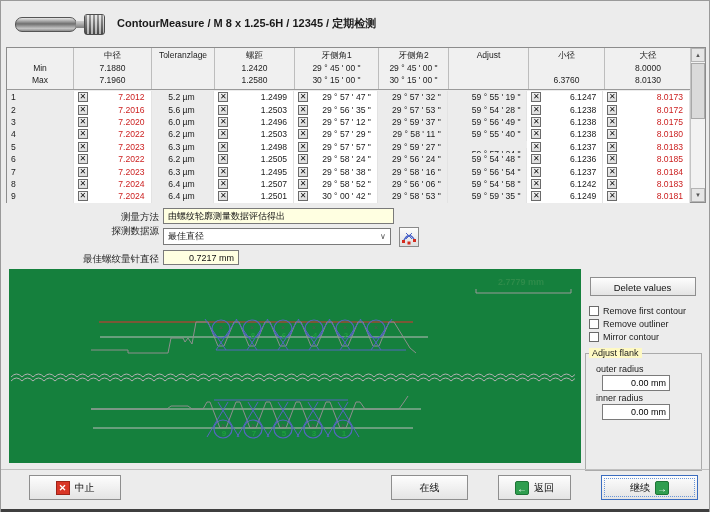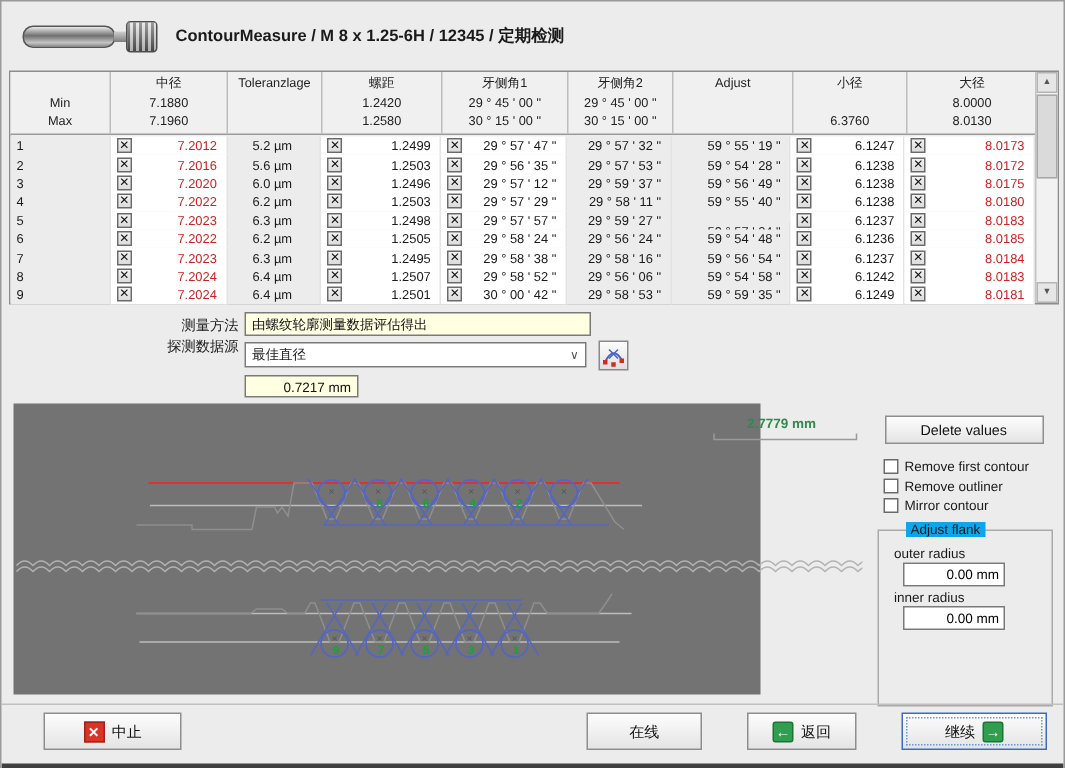--- a/index.html
+++ b/index.html
@@ -46,30 +46,30 @@
   
   .flabel{position:absolute;left:8px;width:150px;text-align:right;font-size:9.5px;color:#1a1a1a;white-space:nowrap;}
   .ffield{position:absolute;border:1px solid #7a7a7a;background:#ffffe1;font-size:9px;font-family:"Liberation Sans",sans-serif;
           padding:0 4px;color:#111;}
   .dropdown{position:absolute;left:162px;top:227px;width:228px;height:17px;border:1px solid #7a7a7a;background:#fff;
             display:flex;align-items:center;font-size:9px;padding-left:4px;}
   .dd-arrow{margin-left:auto;width:14px;text-align:center;color:#555;font-size:8px;}
   .tool-btn{position:absolute;left:398px;top:226px;width:20px;height:20px;border:1px solid #8a8a8a;
             background:linear-gradient(#fdfdfd,#dfdfdf);display:flex;align-items:center;justify-content:center;}
   
-  .plot-wrap{position:absolute;left:8px;top:268px;width:498px;height:194px;background:#737373;}
+  .plot-wrap{position:absolute;left:8px;top:268px;width:572px;height:194px;background:#15803d;}
   
   .side-panel{position:absolute;left:578px;top:272px;width:127px;height:192px;font-size:9px;}
   .btn{border:1px solid #8e8e8e;background:linear-gradient(#fdfdfd,#e4e4e4);font-size:9.5px;
        font-family:"Liberation Sans",sans-serif;color:#111;}
   .delete-btn{display:block;margin:4px auto 8px auto;width:106px;height:19px;line-height:17px;}
   .cbrow{display:flex;align-items:center;height:13px;margin-left:10px;}
   .cbbox{width:10px;height:10px;border:1px solid #6a6a6a;background:#fff;margin-right:4px;flex:none;}
   .group{position:relative;margin:10px 4px 0 6px;border:1px solid #aaa;height:118px;padding-top:8px;}
-  .group-label{position:absolute;top:-6px;left:18px;background:#0ea5e9;padding:0 3px;font-size:9px;}
+  .group-label{position:absolute;top:-6px;left:3px;background:#fef9c3;padding:0 3px;font-size:9px;}
   .g-lbl{margin:2px 0 1px 10px;}
   .g-input{display:block;margin-left:16px;width:68px;height:16px;border:1px solid #7a7a7a;background:#fff;
            font-size:9px;font-family:"Liberation Sans",sans-serif;text-align:right;padding-right:3px;}
   
   .footer-line{position:absolute;left:0;right:0;top:468px;border-top:1px solid #c0c0c0;}
   .fbtn{position:absolute;top:474px;height:25px;display:flex;align-items:center;justify-content:center;gap:5px;
         border:1px solid #8e8e8e;background:linear-gradient(#fdfdfd,#e4e4e4);font-size:10px;color:#111;}
   .fbtn-abort{left:28px;width:92px;}
   .fbtn-online{left:390px;width:77px;}
   .fbtn-back{left:497px;width:73px;}
@@ -449,20 +449,21 @@
   <div class="tool-btn">
     <svg width="16" height="16" viewBox="0 0 16 16">
       <path d="M2.5 12 Q8 1.5 13.5 11" stroke="#4a63c8" stroke-width="1.4" fill="none"></path>
       <path d="M5 4 L11 10 M11 4 L5 10" stroke="#4a63c8" stroke-width="1" fill="none"></path>
       <rect x="1" y="11" width="3" height="3" fill="#d42b1e"></rect>
       <rect x="6.5" y="12.5" width="3" height="3" fill="#d42b1e"></rect>
       <rect x="12" y="10" width="3" height="3" fill="#d42b1e"></rect>
     </svg>
   </div>
 
+  <div class="flabel" style="top:252px;">最佳螺纹量针直径</div>
   <input class="ffield" style="left: 162px; top: 249px; width: 76px; height: 15px; text-align: right;" readonly="" value="0.7217 mm">
 
   <div class="plot-wrap">
     <svg id="plot" width="566" height="194" viewBox="0 0 566 194">
 
       <text x="512" y="16" text-anchor="middle" font-size="9" font-weight="bold" fill="#2e8b4a">2.7779 mm</text>
       <path d="M467 20 L467 24 L562 24 L562 20" stroke="#9a9a9a" fill="none" stroke-width="1"></path>
 
       <line x1="90" y1="53" x2="404" y2="53" stroke="#e03030" stroke-width="1.2"></line>
       <line x1="91" y1="68" x2="419" y2="68" stroke="#bdbdbd" stroke-width="1"></line>

